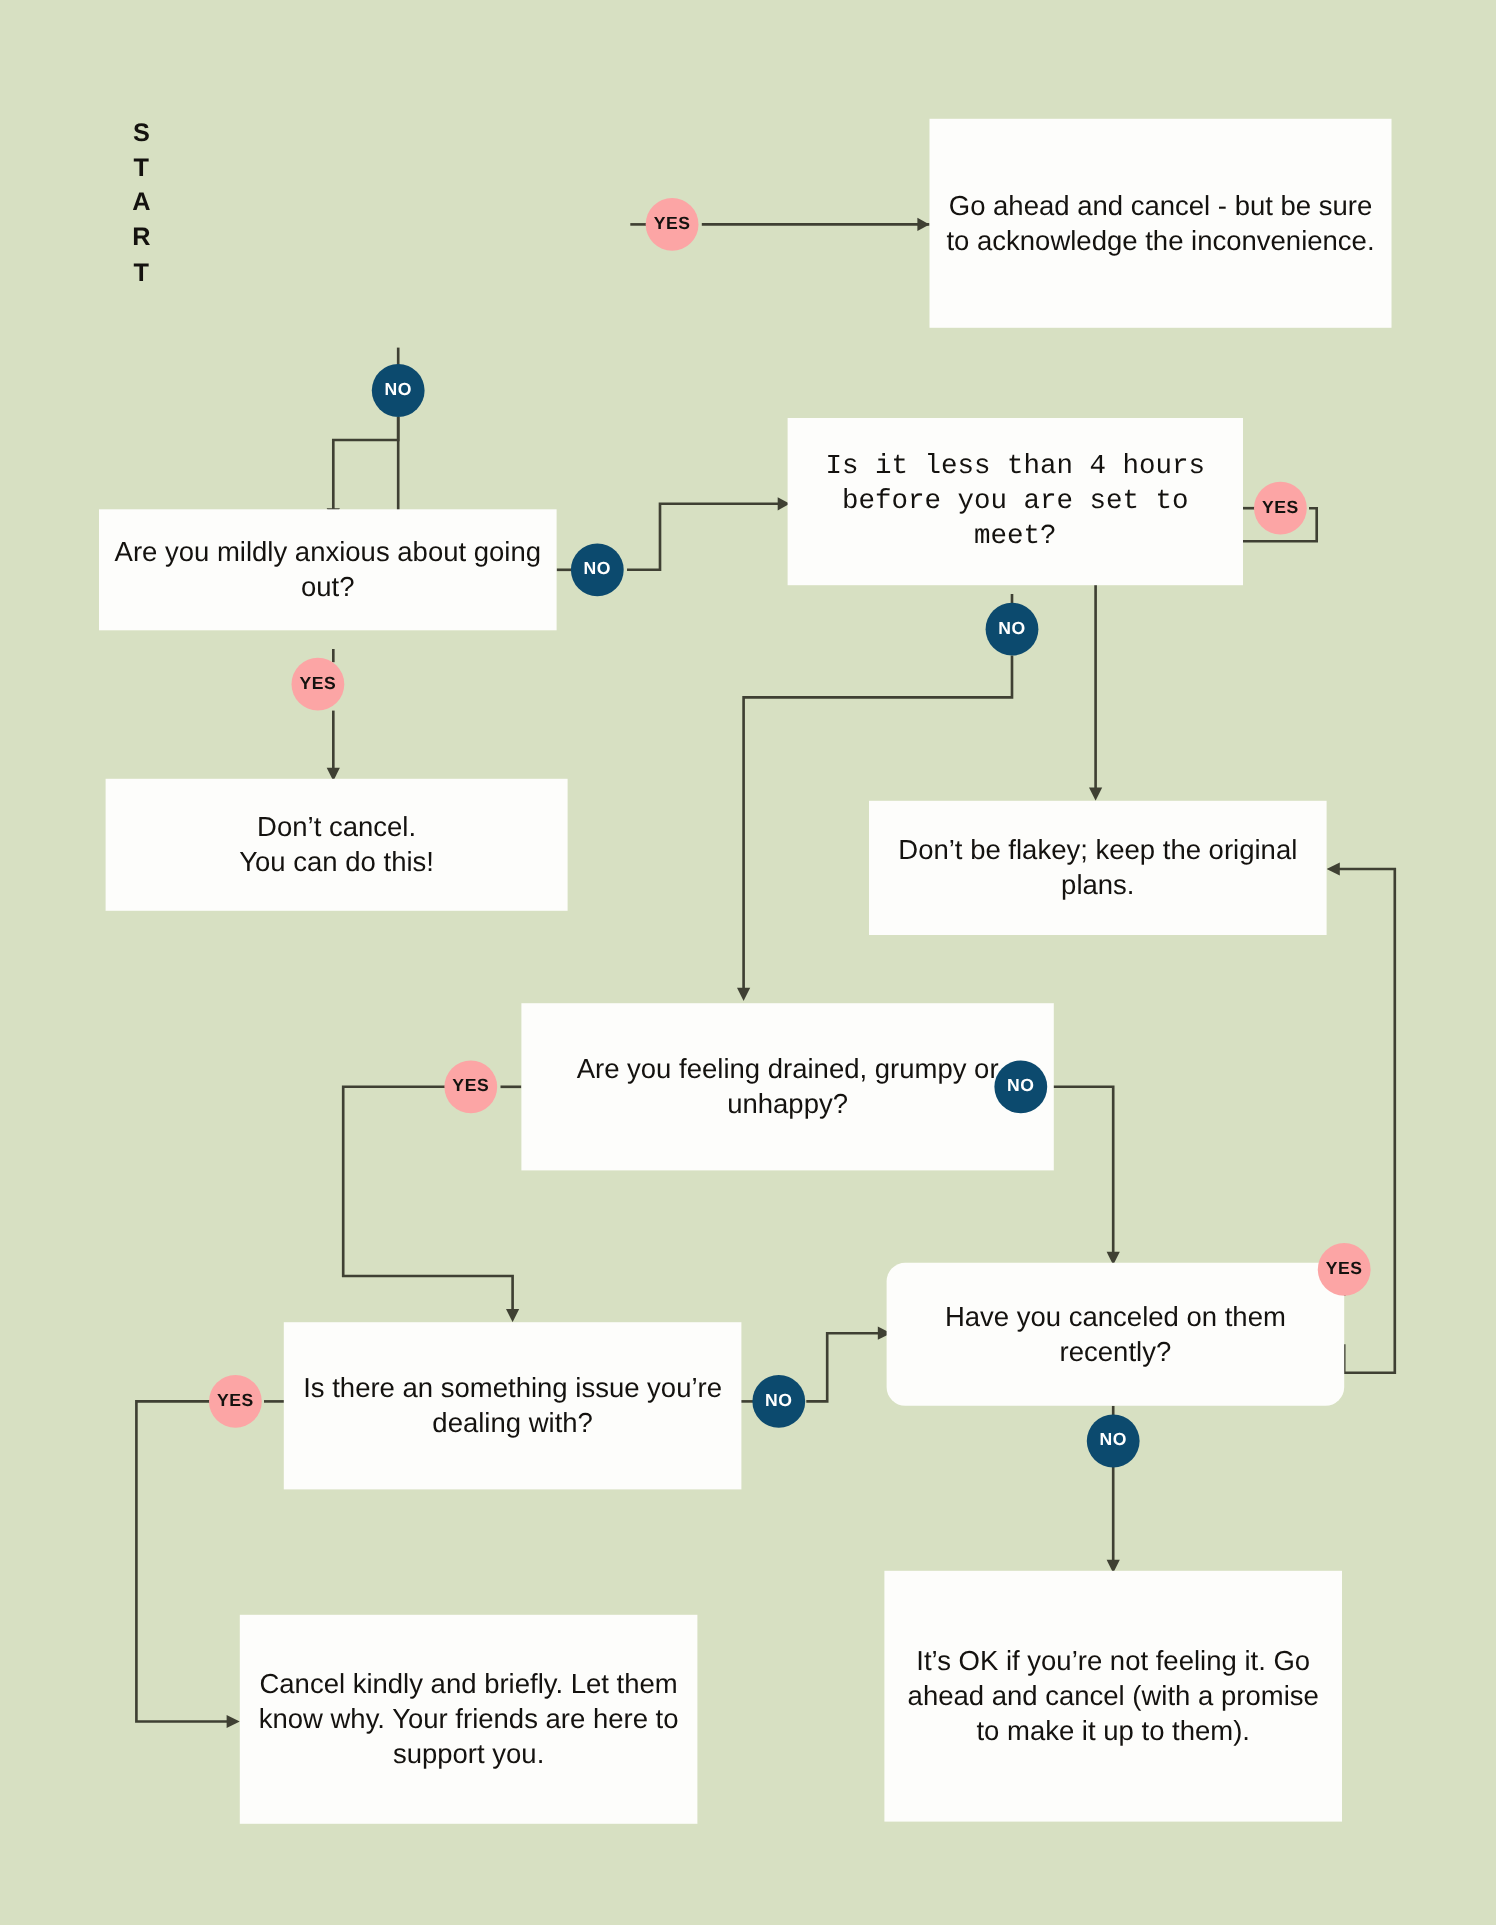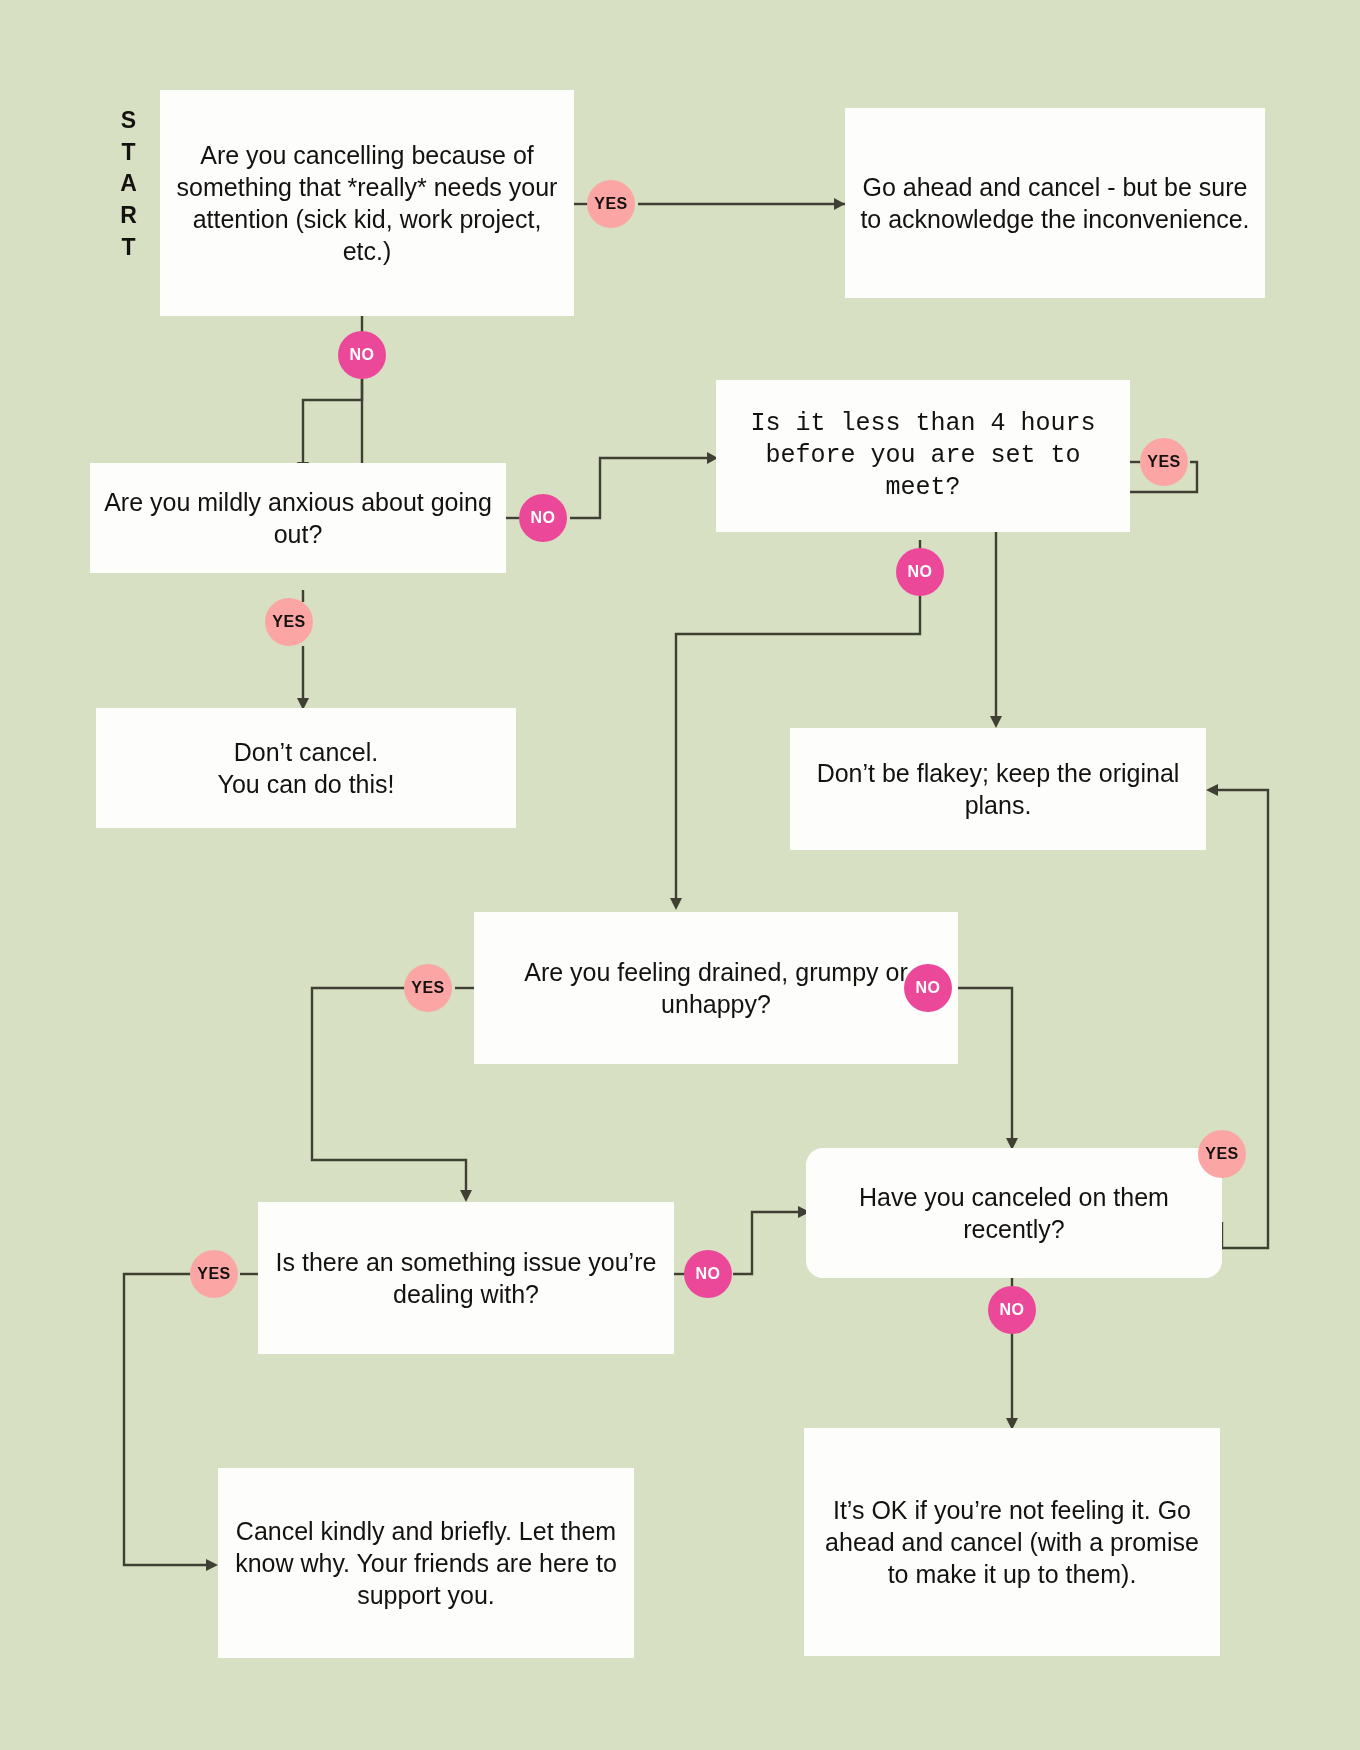--- a/index.html
+++ b/index.html
@@ -36,21 +36,21 @@
     justify-content: center;
     font-size: 16px;
     font-weight: bold;
     letter-spacing: 0.5px;
   }
   .label.yes {
     background: #fca5a5;
     color: #14120f;
   }
   .label.no {
-    background: #ec4899;
+    background: #0c4a6e;
     color: #ffffff;
   }
   #start-word {
     position: absolute;
     left: 112px;
     top: 105px;
     width: 34px;
     font-size: 23px;
     font-weight: bold;
     line-height: 1.38;
@@ -127,21 +127,20 @@
     <path d="M 1222 1222 L 1222 1248 L 1268 1248 L 1268 790 L 1216 790"></path>
     <polygon points="1206,790 1218,784 1218,796" fill="#3f4033" stroke="none"></polygon>
 
     <path d="M 1012 1278 L 1012 1288"></path>
     <path d="M 1012 1332 L 1012 1420"></path>
     <polygon points="1012,1430 1006,1418 1018,1418" fill="#3f4033" stroke="none"></polygon>
   </svg>
 
   <div id="start-word">S<br>T<br>A<br>R<br>T</div>
 
-  <div class="node" style="left:160px; top:90px; width:414px; height:226px;">Are you cancelling because of something that *really* needs your attention (sick kid, work project, etc.)</div>
 
   <div class="node" style="left:90px; top:463px; width:416px; height:110px;">Are you mildly anxious about going out?</div>
 
   <div class="node" style="left:845px; top:108px; width:420px; height:190px;">Go ahead and cancel - but be sure to acknowledge the inconvenience.</div>
 
   <div class="node" style="left:716px; top:380px; width:414px; height:152px;font-family:Liberation Mono, monospace;">Is it less than 4 hours before you are set to meet?</div>
 
   <div class="node" style="left:96px; top:708px; width:420px; height:120px; white-space:pre-line;">Don’t cancel.
 You can do this!</div>
 

